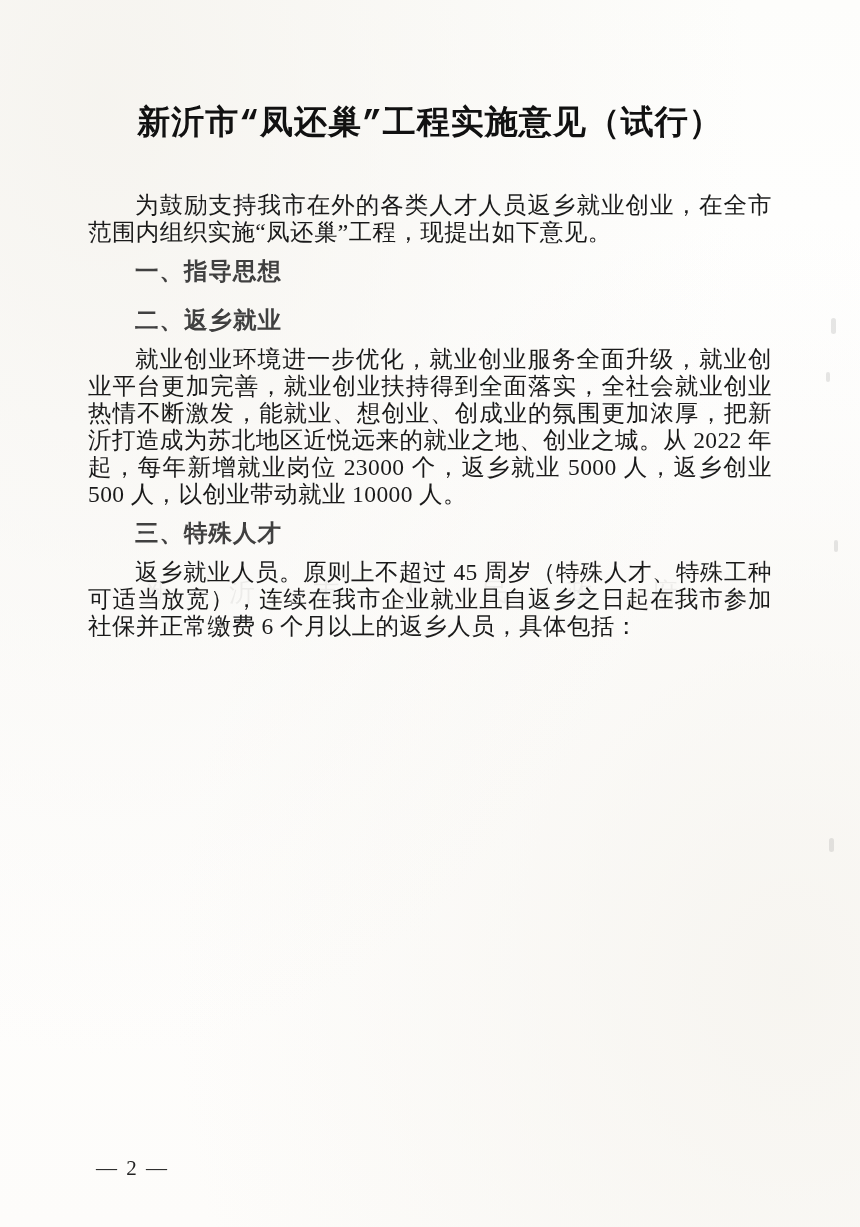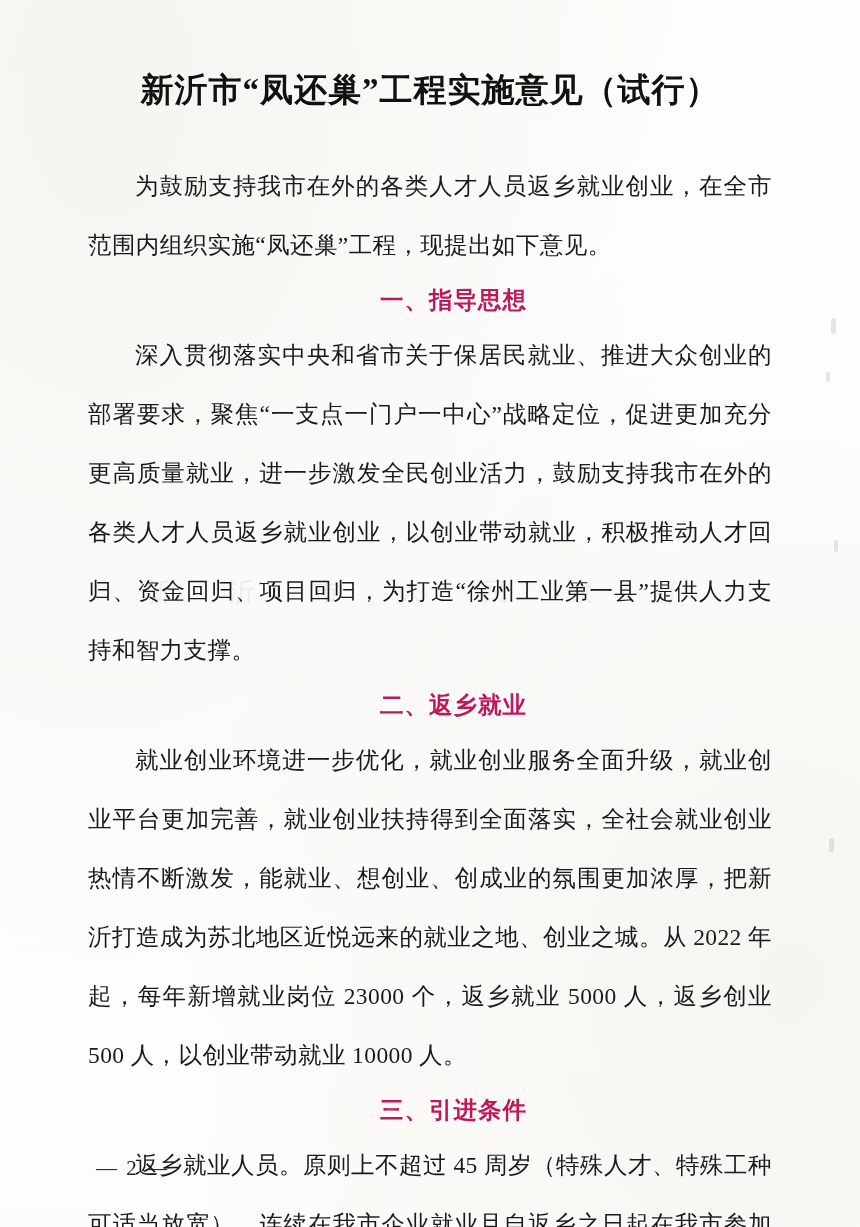--- a/index.html
+++ b/index.html
@@ -25,51 +25,50 @@
       linear-gradient(180deg, #fdfdfb 0%, #ffffff 35%, #fdfcfa 100%);
   }
   .page {
     position: absolute;
     inset: 0;
     padding: 0 88px;
     box-sizing: border-box;
   }
   .doc-title {
     margin: 0;
-    padding-top: 68px;
+    padding-top: 103px;
     text-align: center;
     font-size: 33px;
     font-weight: bold;
     letter-spacing: 1px;
     line-height: 1.35;
     color: #111;
-    font-family: Liberation Serif, serif;
+    font-family: Liberation Mono, monospace;
   }
   .body-block {
     margin-top: 44px;
   }
   p.para {
     margin: 0 0 2px 0;
     font-size: 23.5px;
-    line-height: 59px;
+    line-height: 27px;
     text-align: justify;
     text-justify: inter-ideograph;
     text-indent: 2em;
     color: #1a1a1a;
     letter-spacing: 0.4px;
   }
   p.heading {
     margin: 0 0 2px 0;
     font-size: 23.5px;
     line-height: 47px;
     text-indent: 2em;
     font-weight: bold;
-    color: #be185d;
+    color: #404040;
     letter-spacing: 1px;
-    text-align: center;
   }
   .footer {
     position: absolute;
     left: 0;
     right: 0;
     bottom: 46px;
     text-align: left;
     padding-left: 96px;
     font-size: 21px;
     color: #222;
@@ -105,24 +104,23 @@
 
 <div class="ghost">新 沂 市 人 民 政 府</div>
 
 <div class="page">
 
   <h1 class="doc-title">新沂市“凤还巢”工程实施意见（试行）</h1>
 
   <div class="body-block">
     <p class="para">为鼓励支持我市在外的各类人才人员返乡就业创业，在全市范围内组织实施“凤还巢”工程，现提出如下意见。</p>
     <p class="heading">一、指导思想</p>
-    <p class="para">深入贯彻落实中央和省市关于保居民就业、推进大众创业的部署要求，聚焦“一支点一门户一中心”战略定位，促进更加充分更高质量就业，进一步激发全民创业活力，鼓励支持我市在外的各类人才人员返乡就业创业，以创业带动就业，积极推动人才回归、资金回归、项目回归，为打造“徐州工业第一县”提供人力支持和智力支撑。</p>
     <p class="heading">二、返乡就业</p>
     <p class="para">就业创业环境进一步优化，就业创业服务全面升级，就业创业平台更加完善，就业创业扶持得到全面落实，全社会就业创业热情不断激发，能就业、想创业、创成业的氛围更加浓厚，把新沂打造成为苏北地区近悦远来的就业之地、创业之城。从 2022 年起，每年新增就业岗位 23000 个，返乡就业 5000 人，返乡创业 500 人，以创业带动就业 10000 人。</p>
-    <p class="heading">三、引进条件</p>
+    <p class="heading">三、特殊人才</p>
     <p class="para">返乡就业人员。原则上不超过 45 周岁（特殊人才、特殊工种可适当放宽），连续在我市企业就业且自返乡之日起在我市参加社保并正常缴费 6 个月以上的返乡人员，具体包括：</p>
   </div>
 
 </div>
 
 <div class="speck s1"></div>
 <div class="speck s2"></div>
 <div class="speck s3"></div>
 <div class="speck s4"></div>
 

